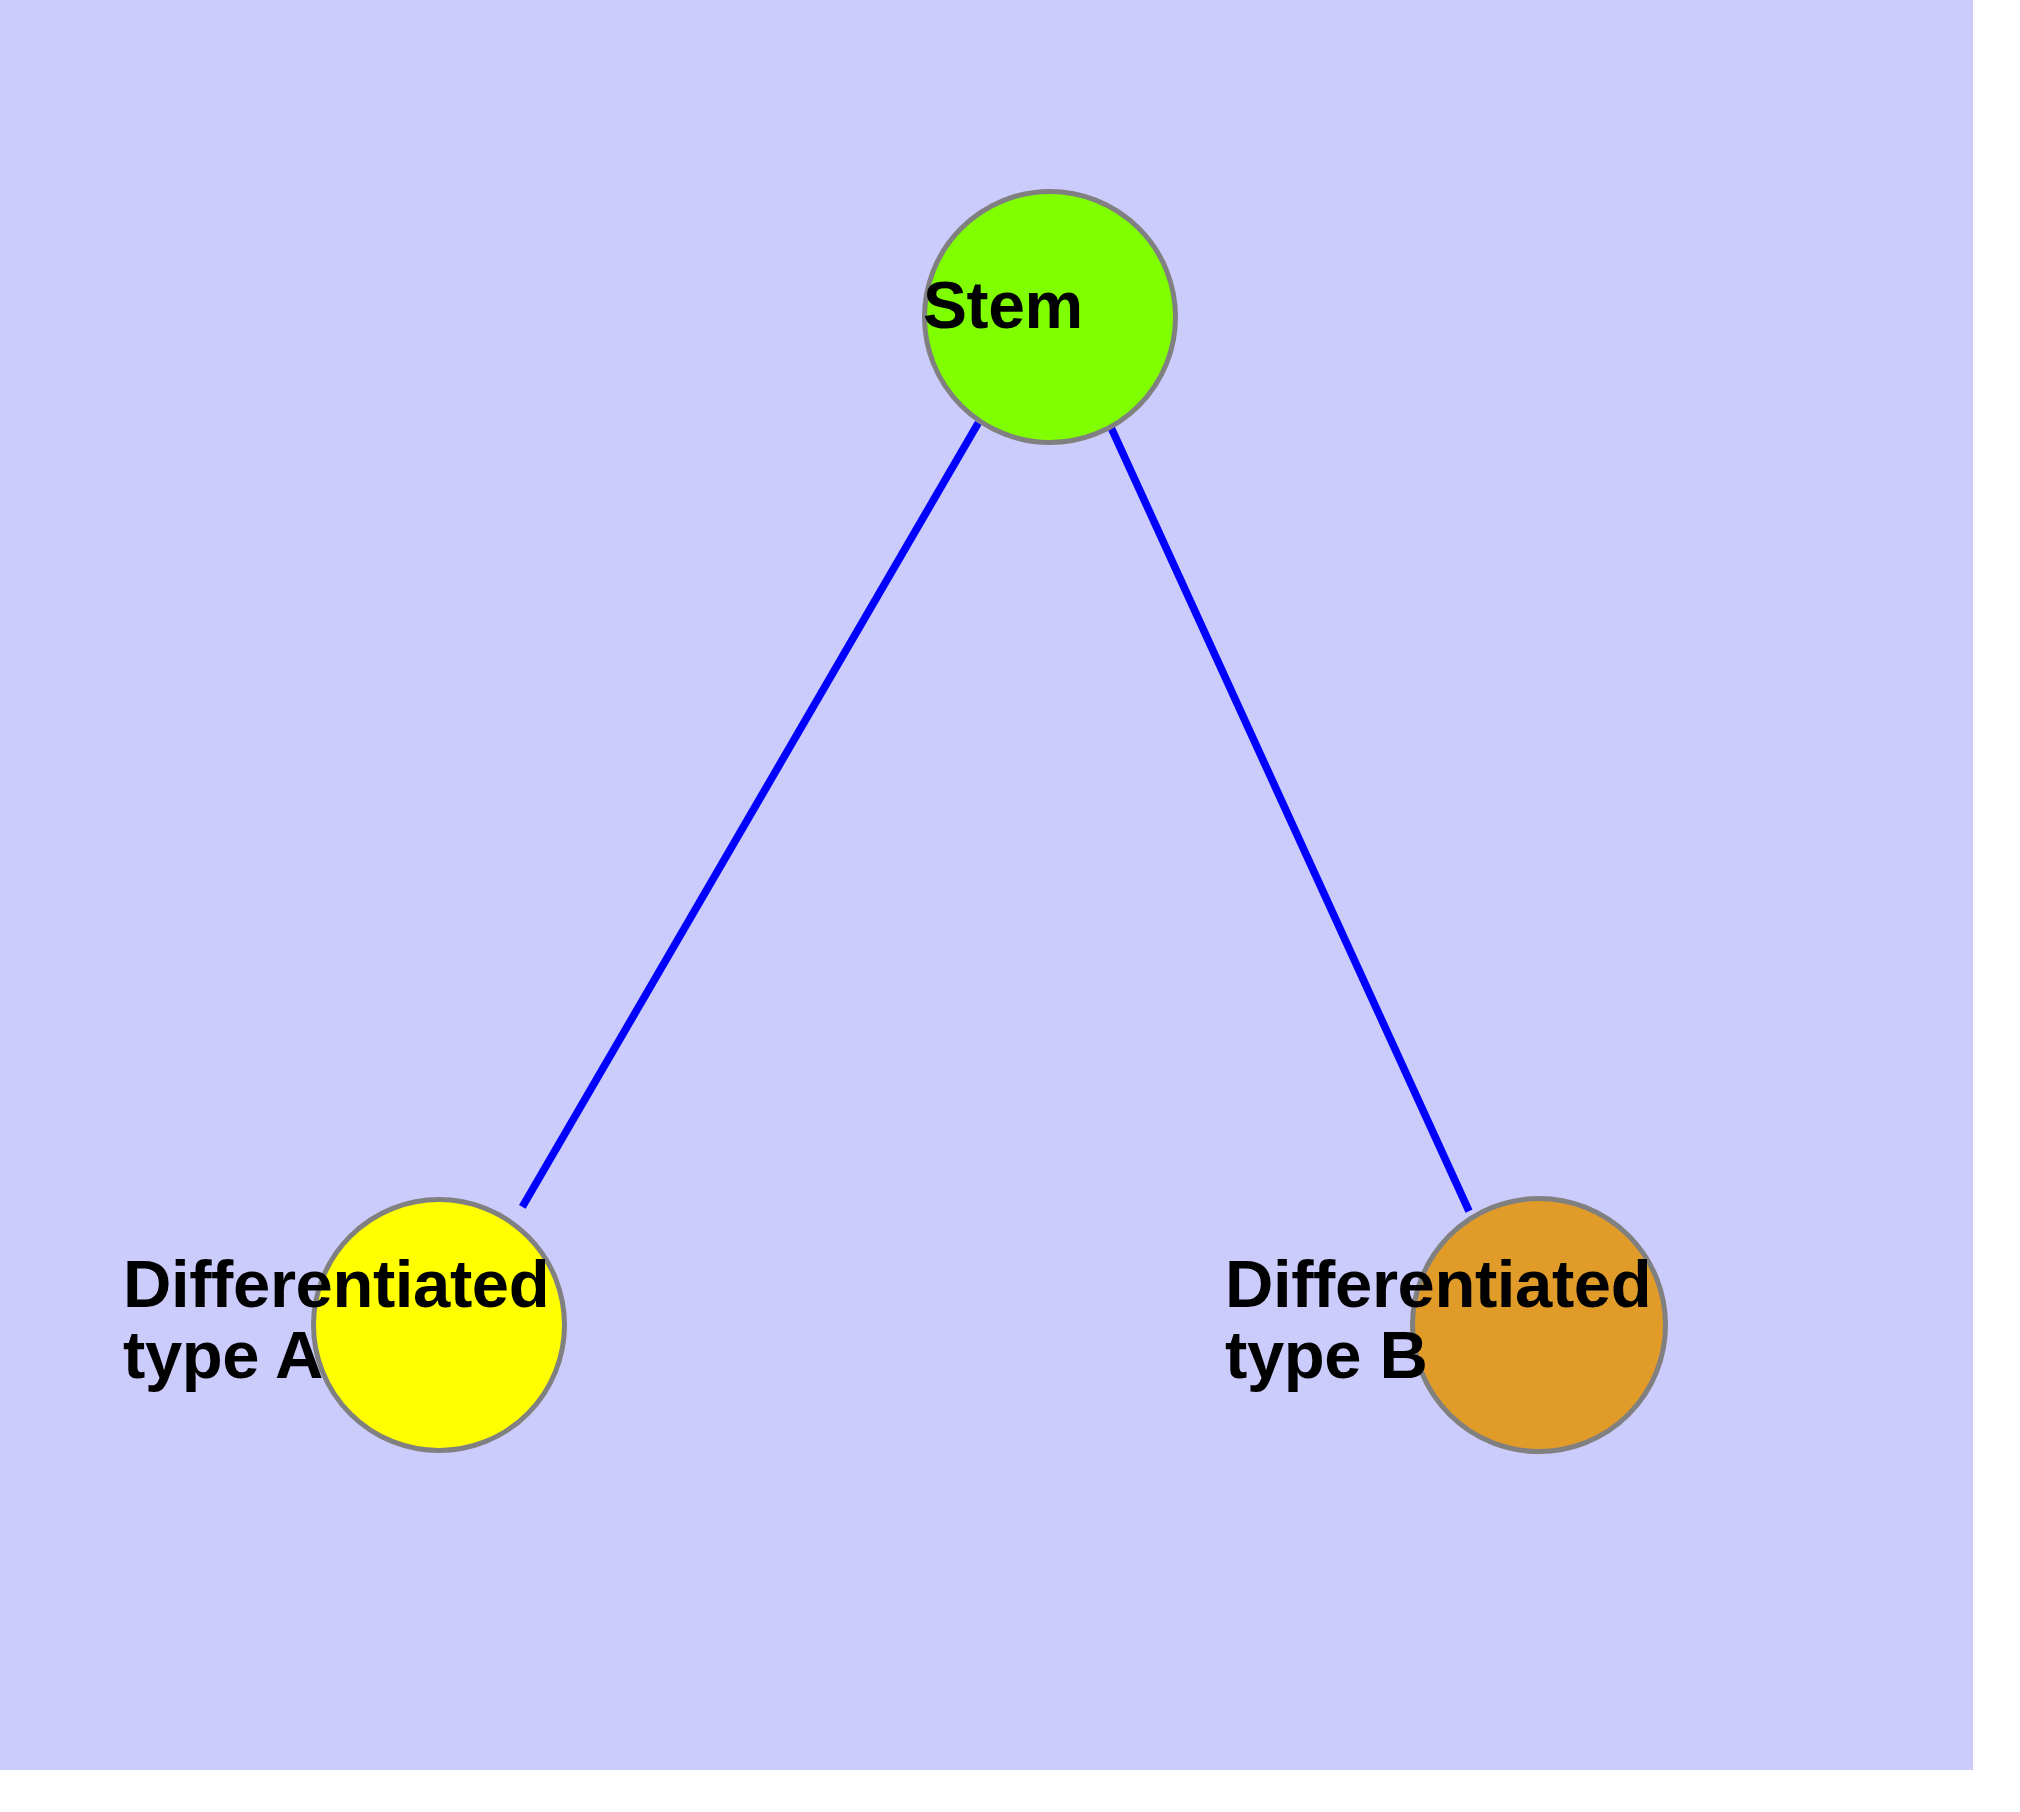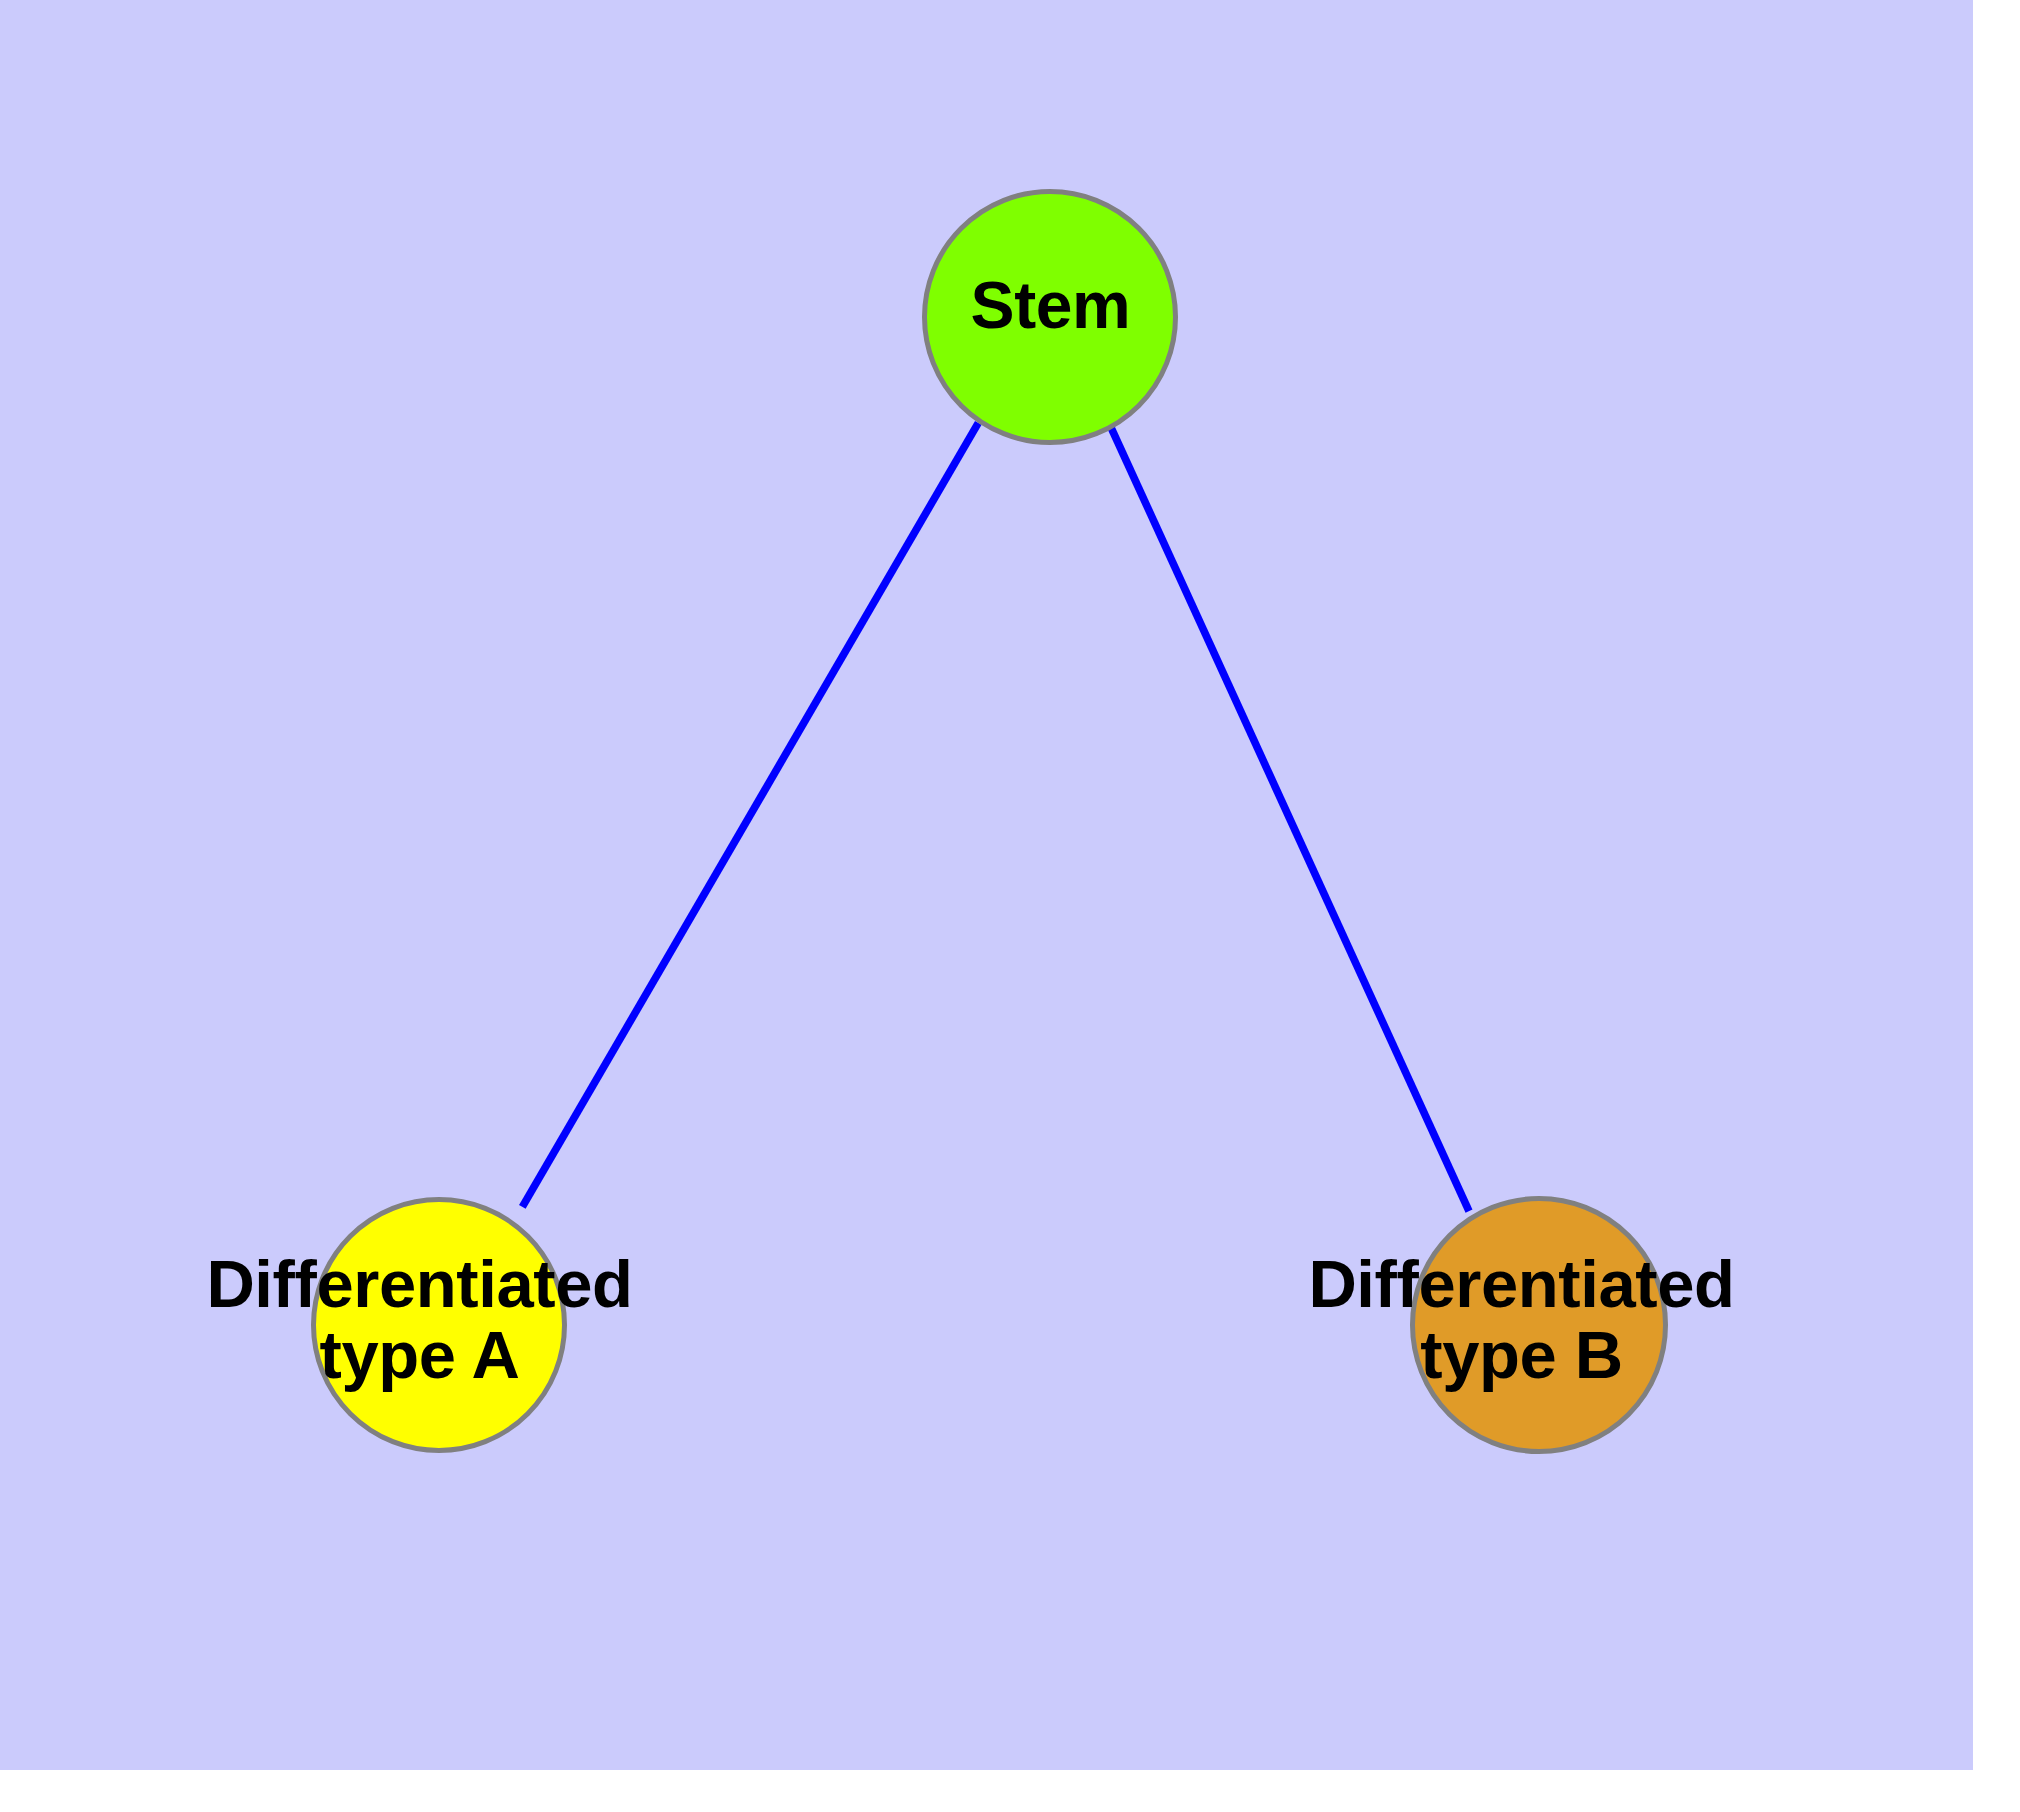--- a/index.html
+++ b/index.html
@@ -34,21 +34,21 @@
   .graph-node {
     position: absolute;
     border-radius: 50%;
     border: 5.1px solid #808080;
     box-sizing: border-box;
   }
   .node-label {
     position: absolute;
     color: #000000;
     font-weight: bold;
-    text-align: center;
+    text-align: left;
     white-space: pre;
     line-height: 1.06;
     letter-spacing: -0.4px;
     pointer-events: none;
   }
   #node-stem {
     left: 922px;
     top: 188px;
     width: 257px;
     height: 257px;

